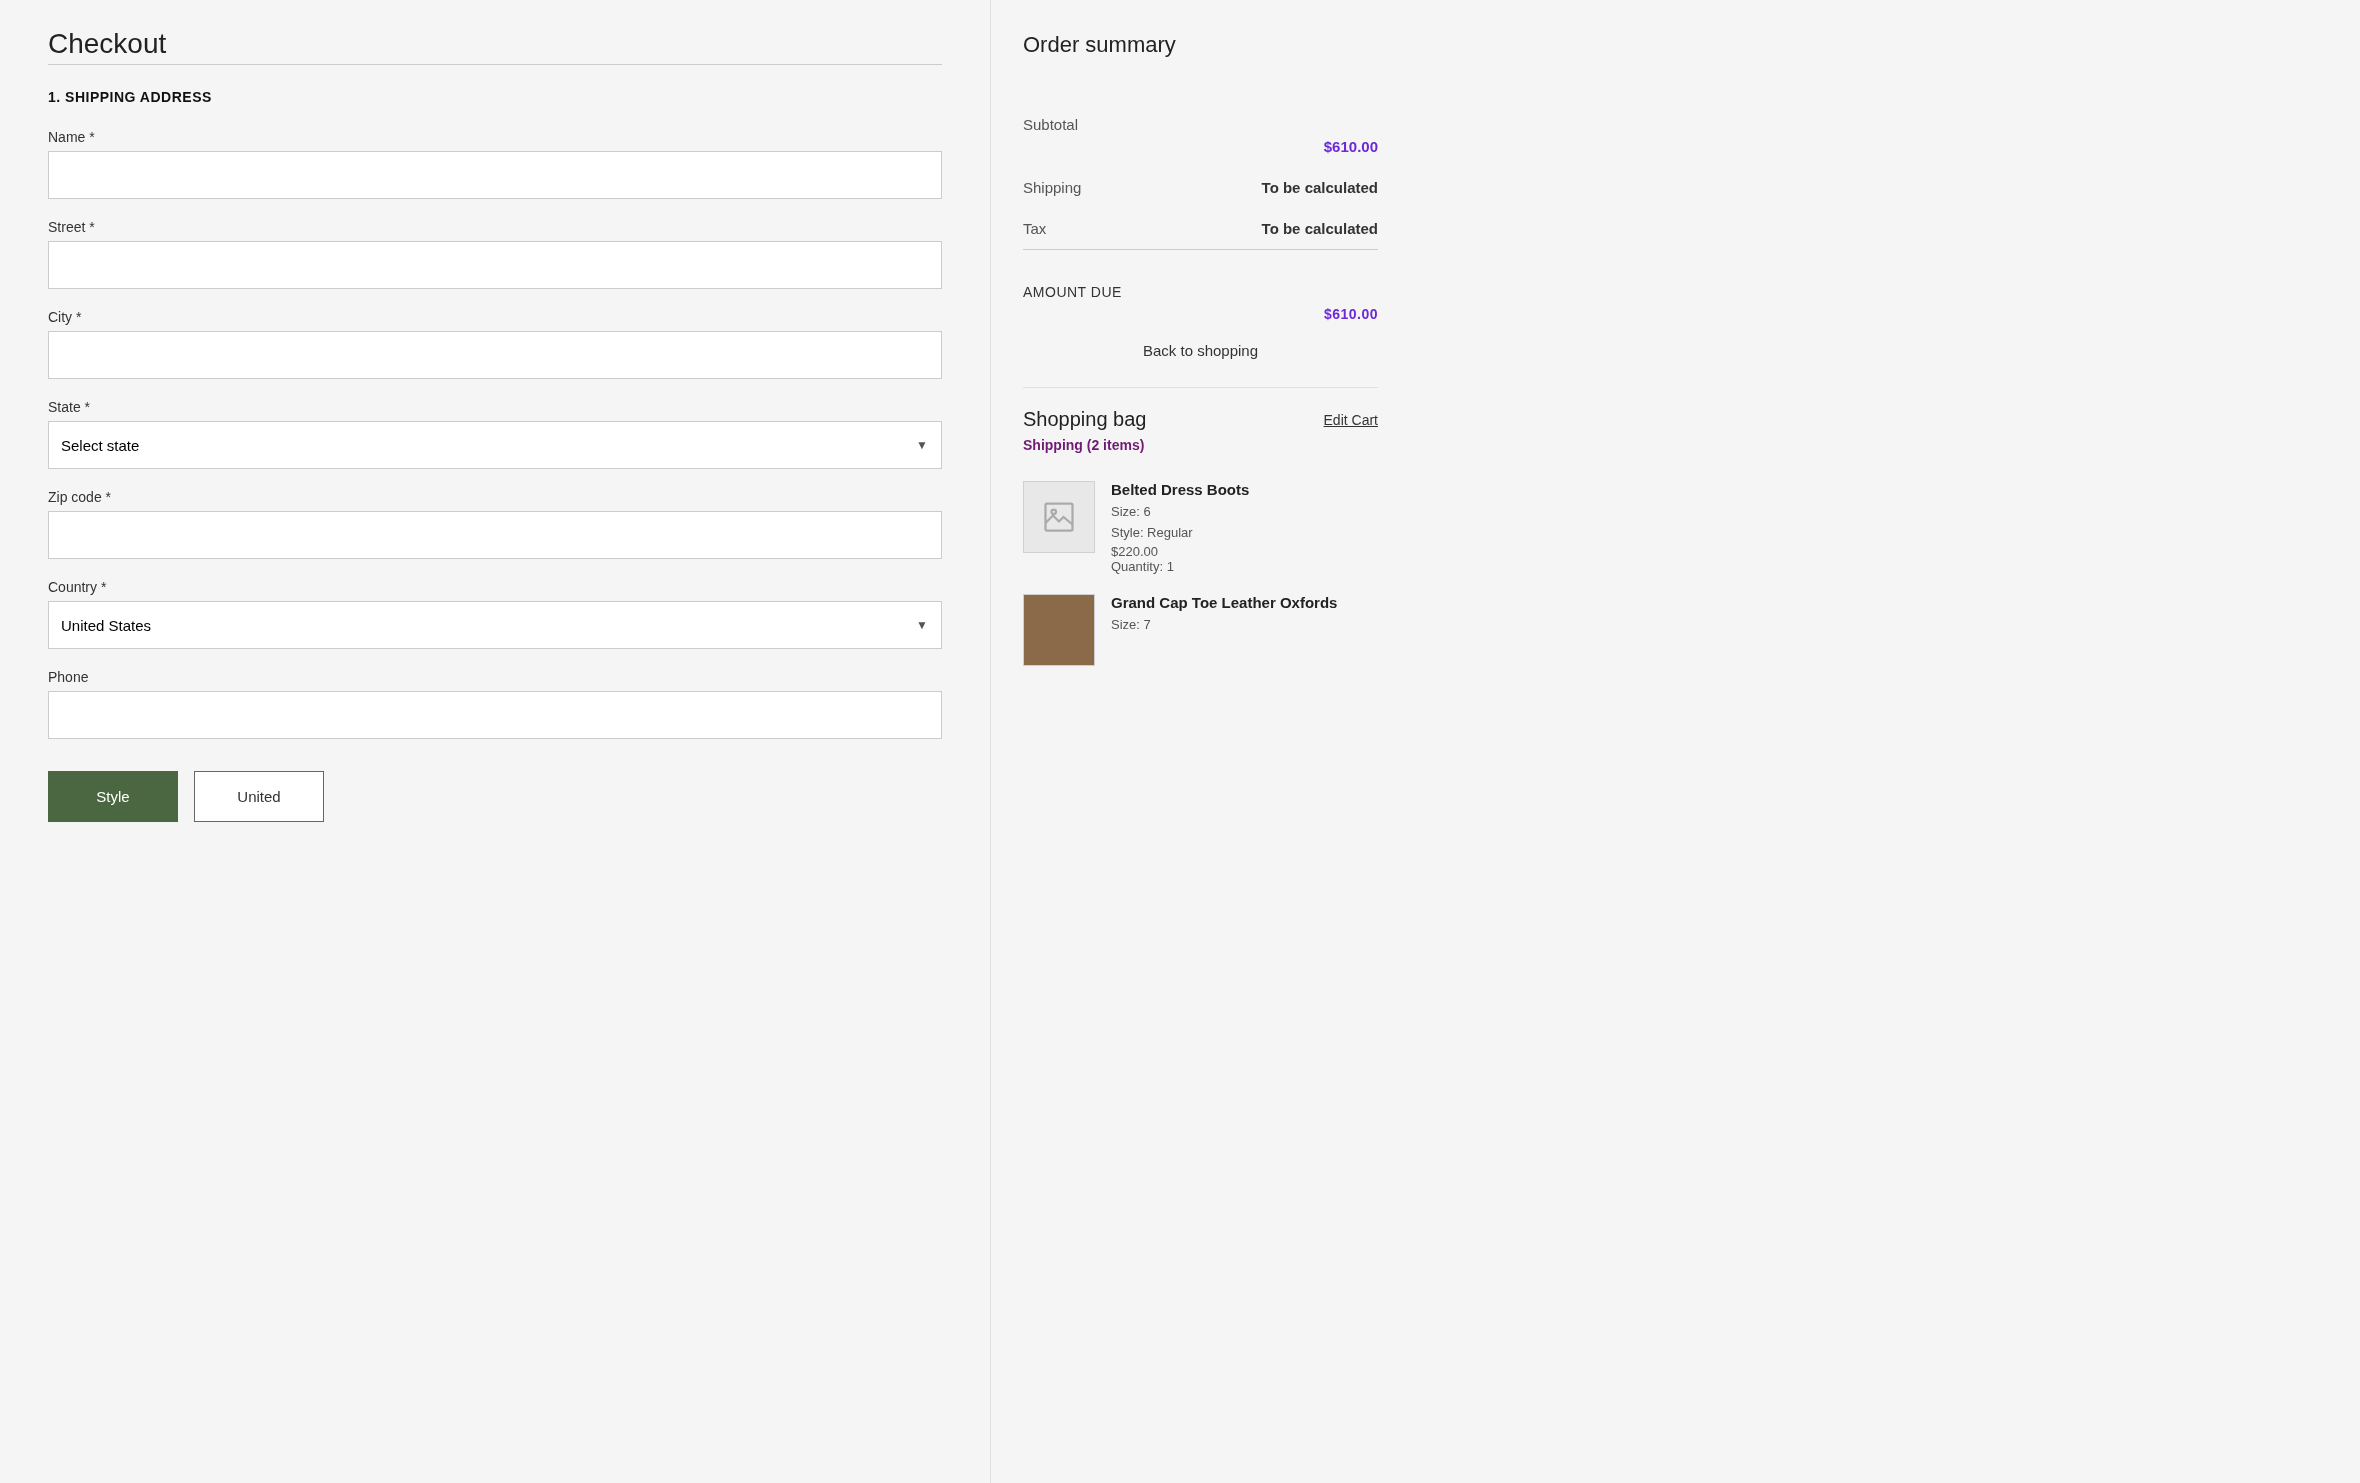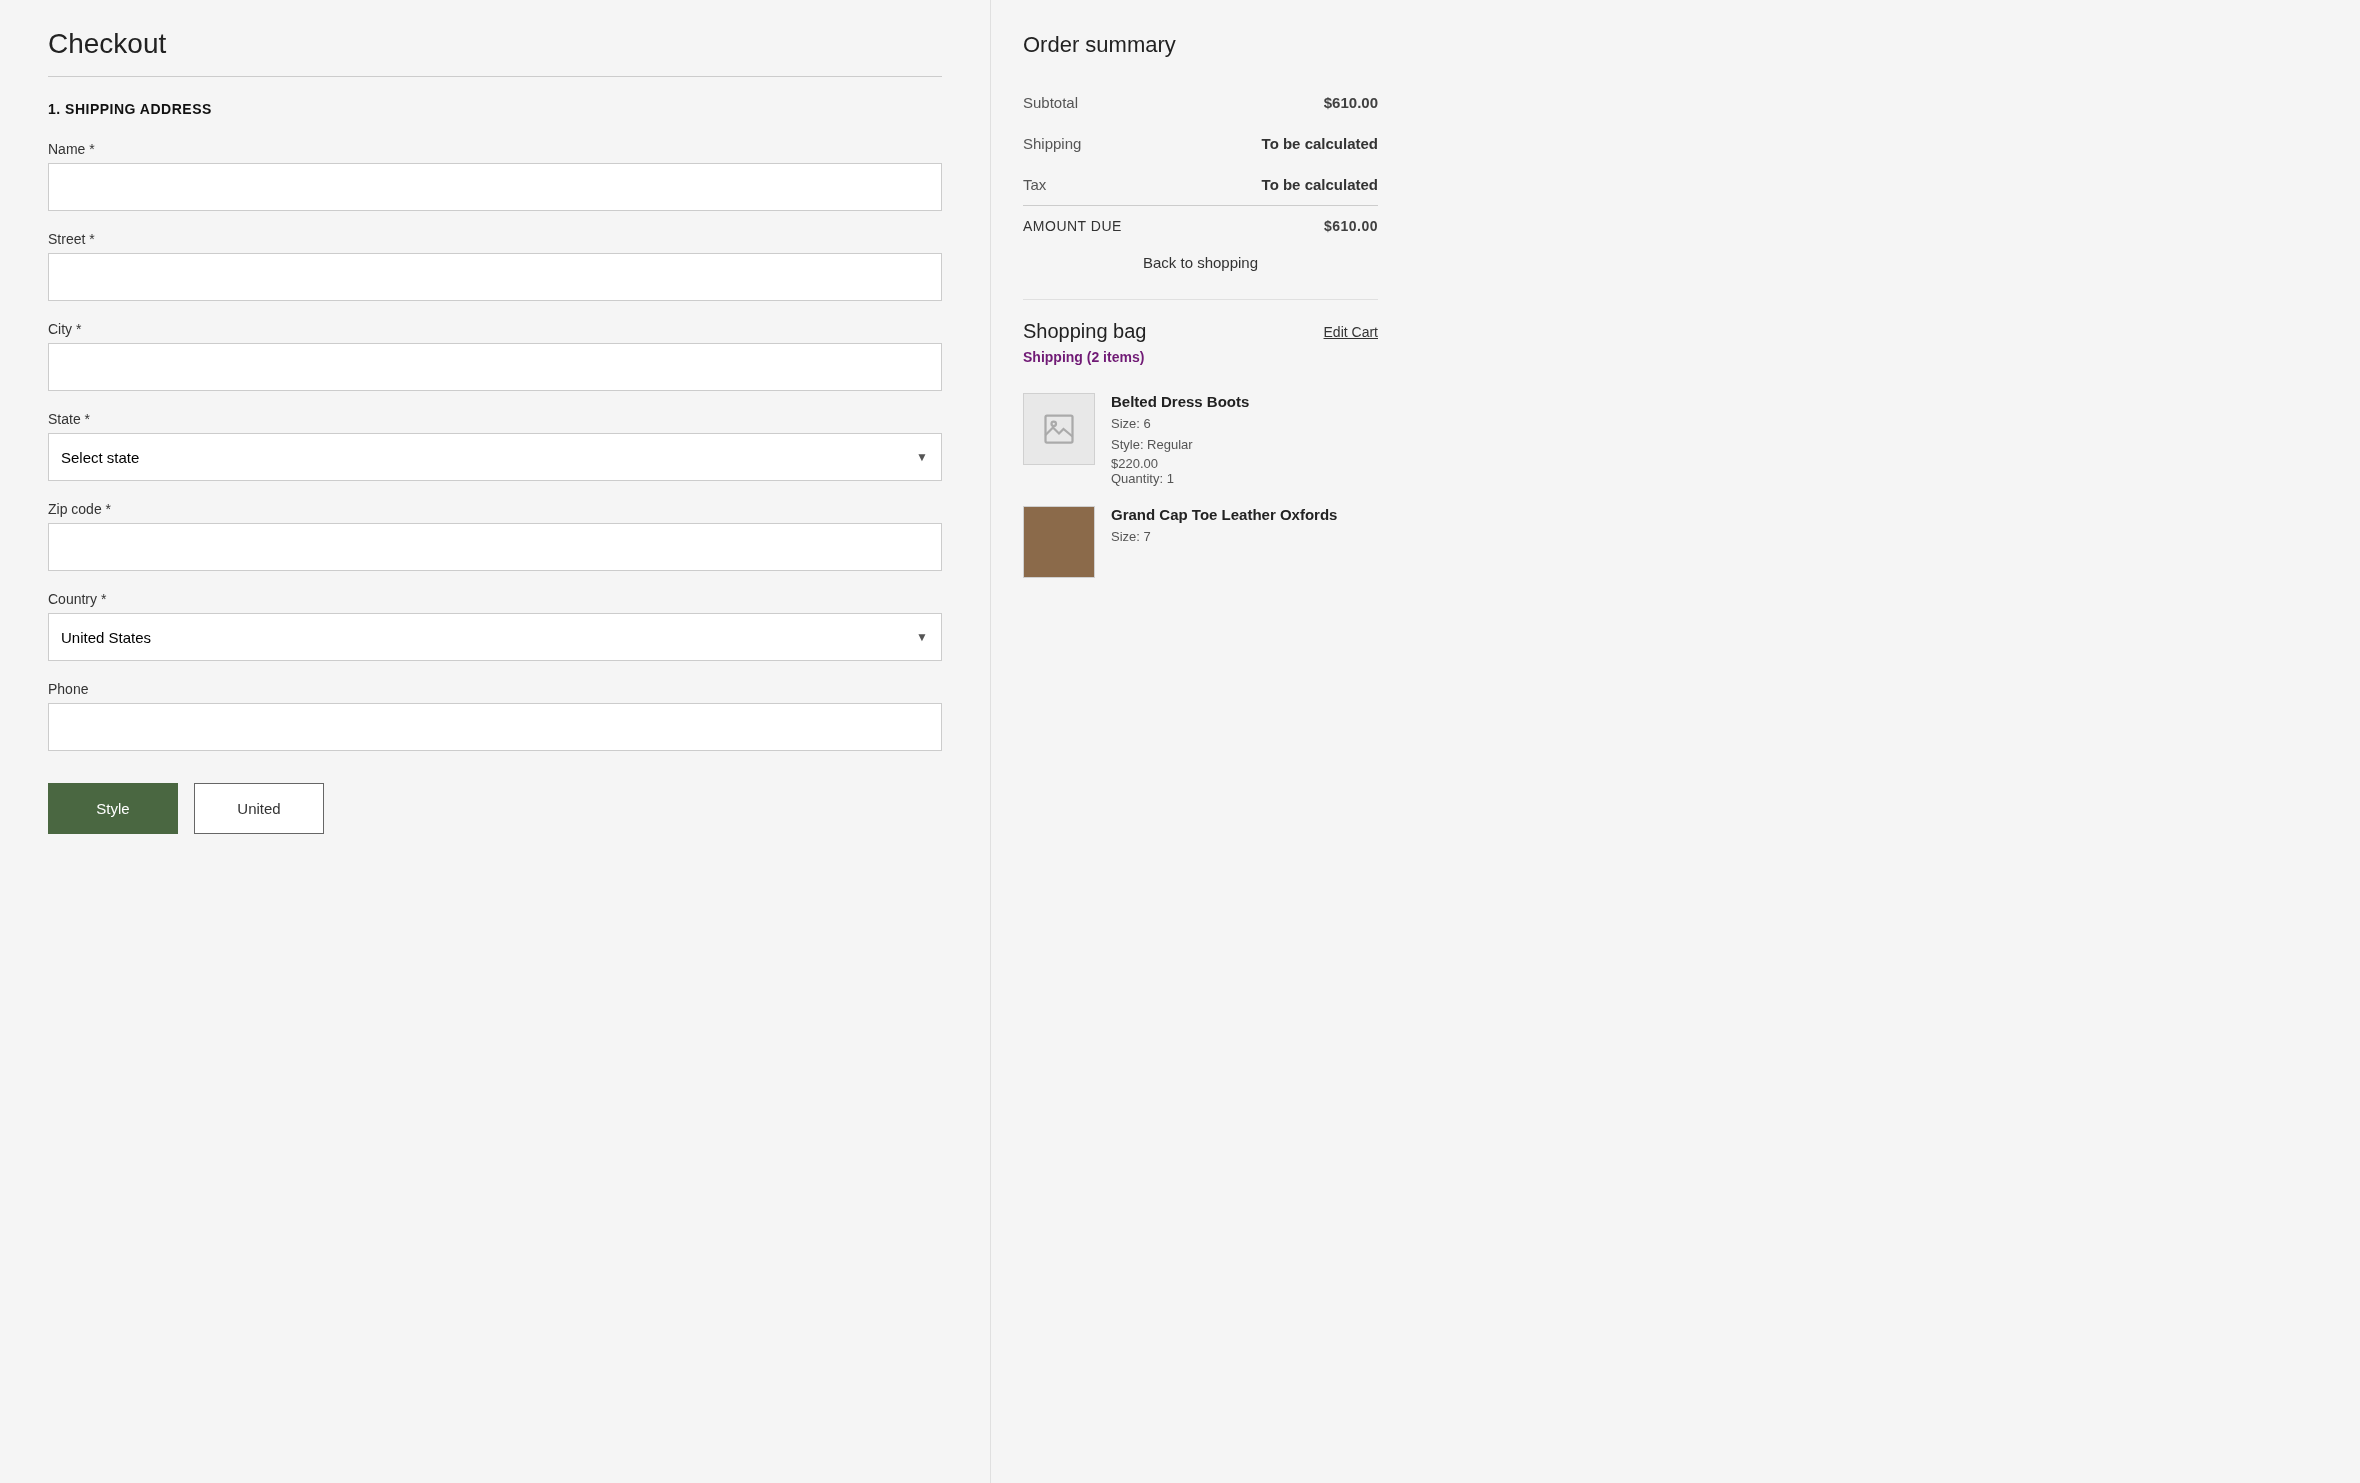--- a/index.html
+++ b/index.html
@@ -30,21 +30,21 @@
       width: 420px;
       min-width: 380px;
       background: #f5f5f5;
       padding: 20px 32px;
       border-left: 1px solid #e0e0e0;
     }
     h1.page-title {
       font-size: 28px;
       font-weight: 400;
       color: #222;
-      margin-bottom: 16px;
+      margin-bottom: 4px;
     }
     .divider {
       border: none;
       border-top: 1px solid #ccc;
       margin-bottom: 24px;
     }
     .section-title {
       font-size: 14px;
       font-weight: 700;
       letter-spacing: 0.5px;
@@ -136,21 +136,22 @@
     }
     .order-row.total-row {
       border-top: 1px solid #ccc;
       color: #333;
       font-weight: 500;
       font-size: 14px;
       letter-spacing: 0.5px;
     }
     .order-value {
       font-weight: 700;
-      color: #404040;
+      color: #6d28d9;
+      margin-top: 44px;
     }
     .order-value-calc {
       font-weight: 700;
       color: #333;
     }
     .btn-place-order {
       width: 100%;
       background: #ccc;
       color: #fff;
       border: none;

